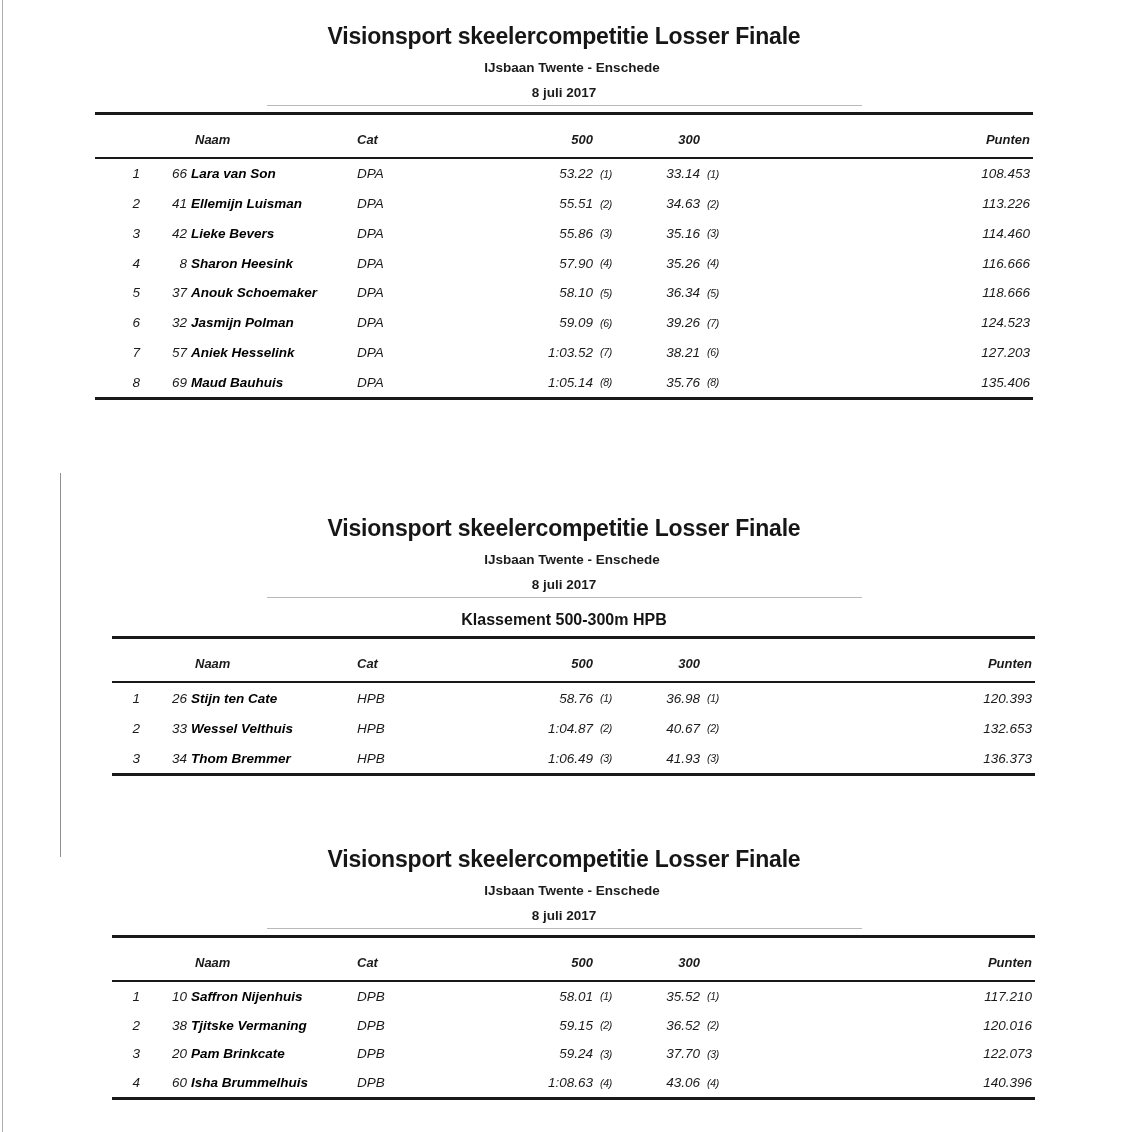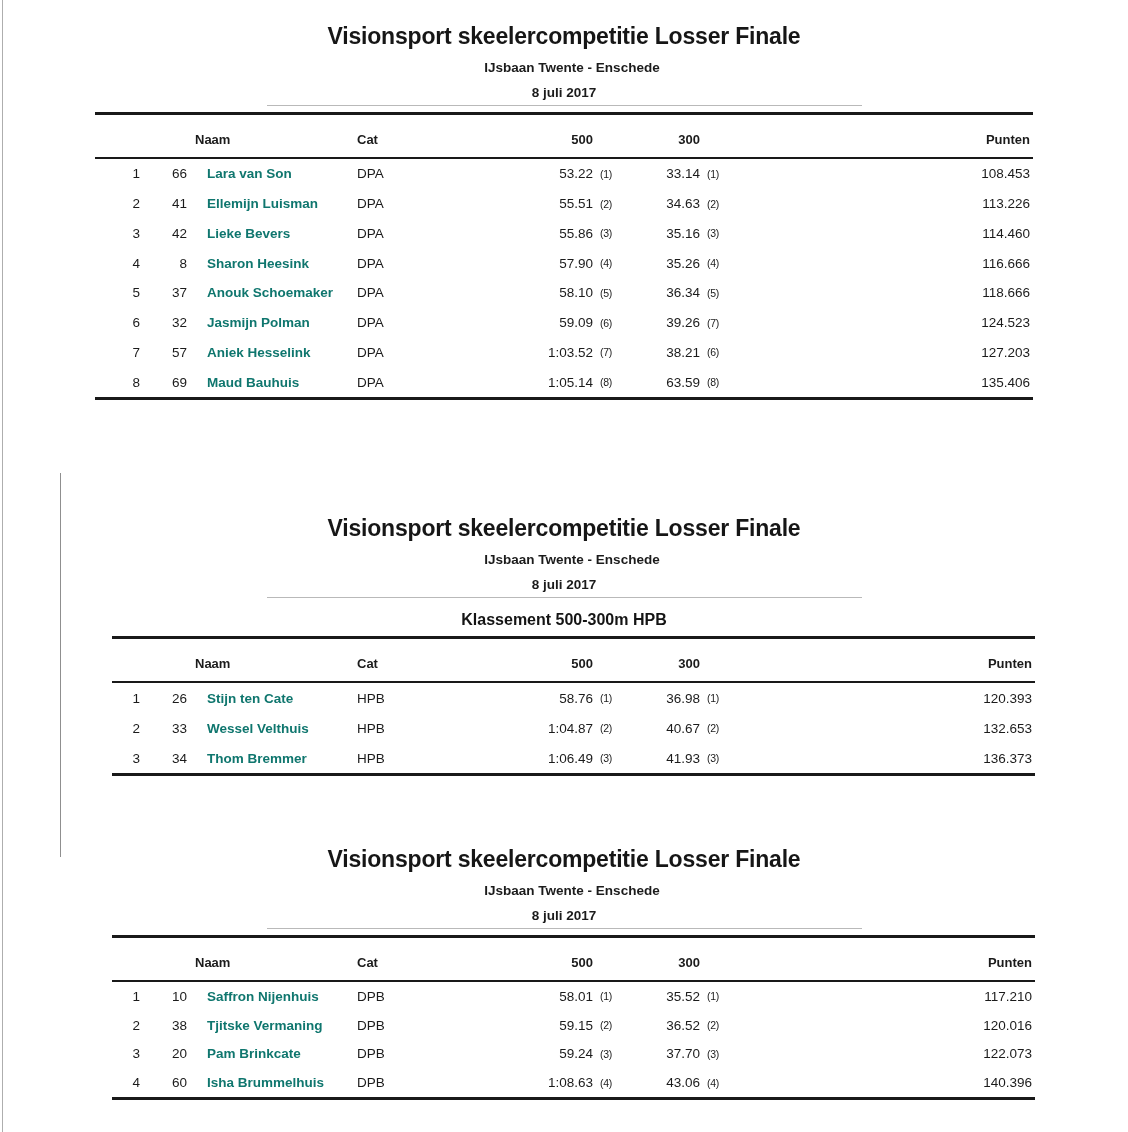--- a/index.html
+++ b/index.html
@@ -18,28 +18,28 @@
   .venue   { margin-top:10px; font-weight:700; font-size:13.5px; line-height:16px;padding-left:16px; }
   .date    { margin-top:9px;  font-weight:700; font-size:13.5px; line-height:15px; }
   .divider { margin:5px auto 0 auto; width:595px; height:1px; background:#b9b9b9; }
   .ktitle  { margin-top:12px; font-weight:700; font-size:16px; line-height:20px; color:#141414; }
 
   .rtable { margin-top:6px; border-top:3px solid #191919; text-align:left; }
   .sec-0 .rtable { margin-left:95px;  width:938px; --c1:45px; }
   .sec-1 .rtable { margin-left:112px; width:923px; --c1:28px; }
   .sec-2 .rtable { margin-left:112px; width:923px; --c1:28px; }
 
-  .tgrid { display:grid; grid-template-columns: var(--c1) 47px 170px 90px 146px 34px 73px 34px 1fr; align-items:center; }
+  .tgrid { display:grid; grid-template-columns: var(--c1) 47px 170px 90px 146px 34px 73px 34px 1fr; align-items:center;font-style:italic; }
   .thead { height:44px; border-bottom:2.5px solid #191919; padding-top:6px; font-weight:700; font-size:13px; }
   .rows  { border-bottom:3px solid #191919; }
   .sec-0 .row { height:29.75px; } .sec-1 .row { height:30px; } .sec-2 .row { height:28.8px; }
   .row { font-size:13.5px; }
 
   .c-right { text-align:right; }
-  .c-name  { padding-left:20px; font-weight:700; color:#0f766e; }
+  .c-name  { padding-left:4px; font-weight:700; color:#000000; }
   .h-name  { padding-left:8px; }
   .c-rank  { font-size:10.5px; padding-left:7px; letter-spacing:-0.3px; }
   .c-pts   { text-align:right; padding-right:3px; }
 </style>
 </head>
 <body>
 
 <div class="page">
   <div class="edge-line"></div>
   <div class="fold-line"></div>
@@ -140,21 +140,21 @@
             <div class="c-rank">(6)</div>
             <div class="c-pts">127.203</div>
           </div>
           <div class="tgrid row">
             <div class="c-right">8</div>
             <div class="c-right">69</div>
             <div class="c-name">Maud Bauhuis</div>
             <div>DPA</div>
             <div class="c-right">1:05.14</div>
             <div class="c-rank">(8)</div>
-            <div class="c-right">63.59</div>
+            <div class="c-right">35.76</div>
             <div class="c-rank">(8)</div>
             <div class="c-pts">135.406</div>
           </div>
         </div>
     </div>
   </div>
 
   <div class="section sec-1">
     <div class="title">Visionsport skeelercompetitie Losser Finale</div>
     <div class="venue">IJsbaan Twente - Enschede</div>

